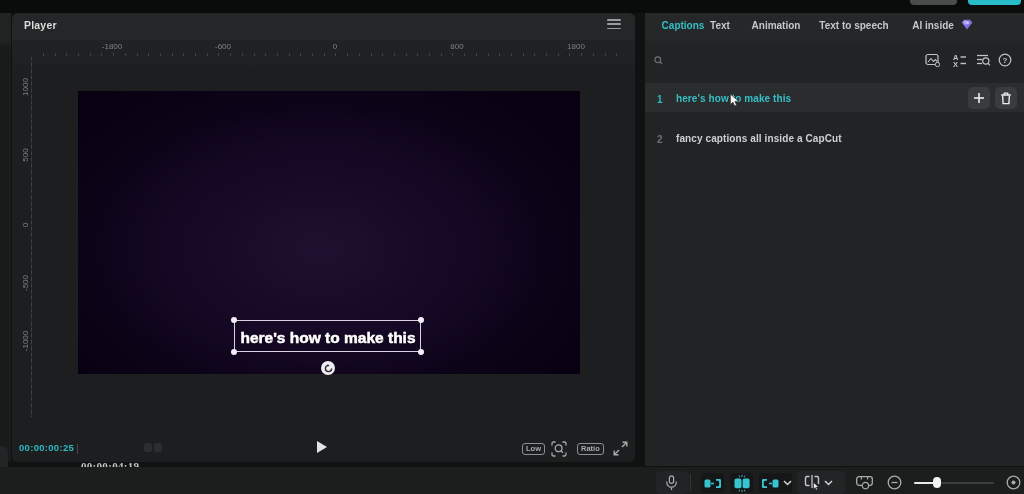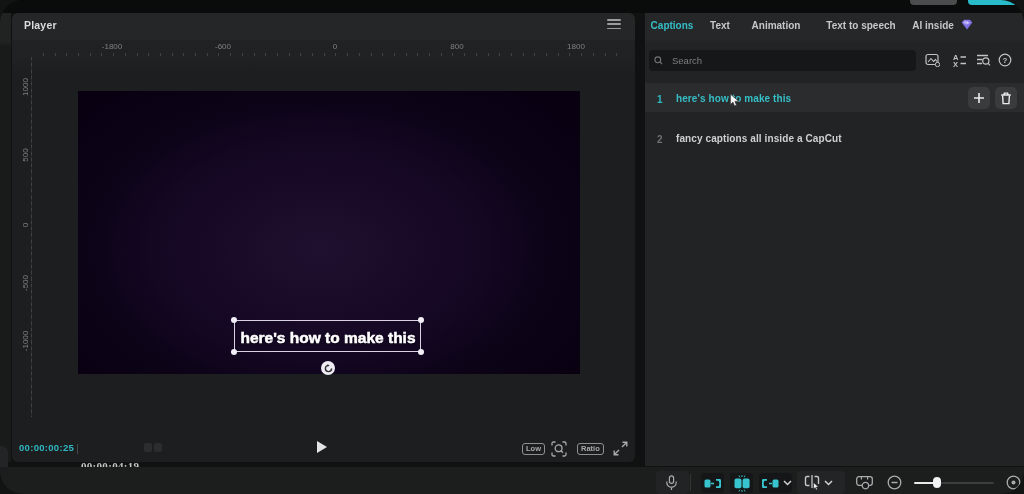--- a/index.html
+++ b/index.html
@@ -1,18 +1,18 @@
 <!DOCTYPE html>
 <html><head>
 <meta charset="utf-8">
 <style>
   html,body{margin:0;padding:0;background:#121313;}
   *{box-sizing:border-box;}
   .stage{position:relative;width:1024px;height:494px;background:#101111;overflow:hidden;
-         font-family:"Liberation Sans",sans-serif;border-radius:23px;}
+         font-family:"Liberation Sans",sans-serif;}
   .abs{position:absolute;}
 
   
   .topbar{left:0;top:0;width:1024px;height:13px;background:#0a0b0b;}
   .btn-grey{left:910px;top:-8px;width:47px;height:13px;background:#4a4c4d;border-radius:4px;}
   .btn-teal{left:968px;top:-10px;width:53px;height:15px;background:#28bcca;border-radius:4px;}
 
   
   .leftstrip{left:0;top:13px;width:11px;height:449px;
     background:linear-gradient(#212222 0px,#212222 28px,#191a1a 34px,#191a1a 100%);}
@@ -139,31 +139,30 @@
     </svg>
     <svg class="abs" style="left:601px;top:428px;" width="15" height="15" viewBox="0 0 15 15">
       <g stroke="#a9aaab" stroke-width="1.4" fill="none">
         <path d="M9.5 1.2 H13.8 V5.5 M13.8 1.2 L9 6"></path>
         <path d="M5.5 13.8 H1.2 V9.5 M1.2 13.8 L6 9"></path>
       </g>
     </svg>
   </div>
 
   <div class="abs rpanel">
-    <div class="tab active" style="left:27px;">Captions</div>
+    <div class="tab active" style="left:38px;">Captions</div>
     <div class="tab" style="left:75px;">Text</div>
     <div class="tab" style="left:131px;">Animation</div>
-    <div class="tab" style="left:216px;">Text to speech</div>
+    <div class="tab" style="left:209px;">Text to speech</div>
     <div class="tab" style="left:288px;">AI inside</div>
     <svg class="abs" style="left:316px;top:6px;" width="12" height="11" viewBox="0 0 12 11">
       <path d="M3 0.8 H9 L11.3 3.6 L6 10.4 L0.7 3.6 Z" fill="#7e72e6"></path>
       <path d="M3.4 1.6 L6.8 2.3 L8.9 4.2 L5.2 5.8 L2.2 3.9 Z" fill="#b3a9f2"></path>
       <path d="M5.5 3.2 L7.8 3.0 L6.9 4.6 Z" fill="#e8e4fb"></path>
     </svg>
-    <div class="abs search">Search</div>
     <svg class="abs" style="left:9px;top:43px;" width="9" height="9" viewBox="0 0 9 9">
       <circle cx="3.8" cy="3.8" r="2.9" fill="none" stroke="#737475" stroke-width="1.1"></circle>
       <line x1="6" y1="6" x2="8.2" y2="8.2" stroke="#737475" stroke-width="1.1"></line>
     </svg>
 
     <svg class="abs" style="left:280px;top:40px;" width="15" height="14" viewBox="0 0 15 14">
       <rect x="1" y="1.5" width="12" height="10" rx="2" fill="none" stroke="#c2c3c4" stroke-width="1.2"></rect>
       <path d="M3 9 L6 5.5 L8.5 8.5 L10.5 6.5 L12 8.5" fill="none" stroke="#c2c3c4" stroke-width="1.1"></path>
       <circle cx="12.5" cy="11.5" r="2.2" fill="#222324" stroke="#c2c3c4" stroke-width="1"></circle>
     </svg>

